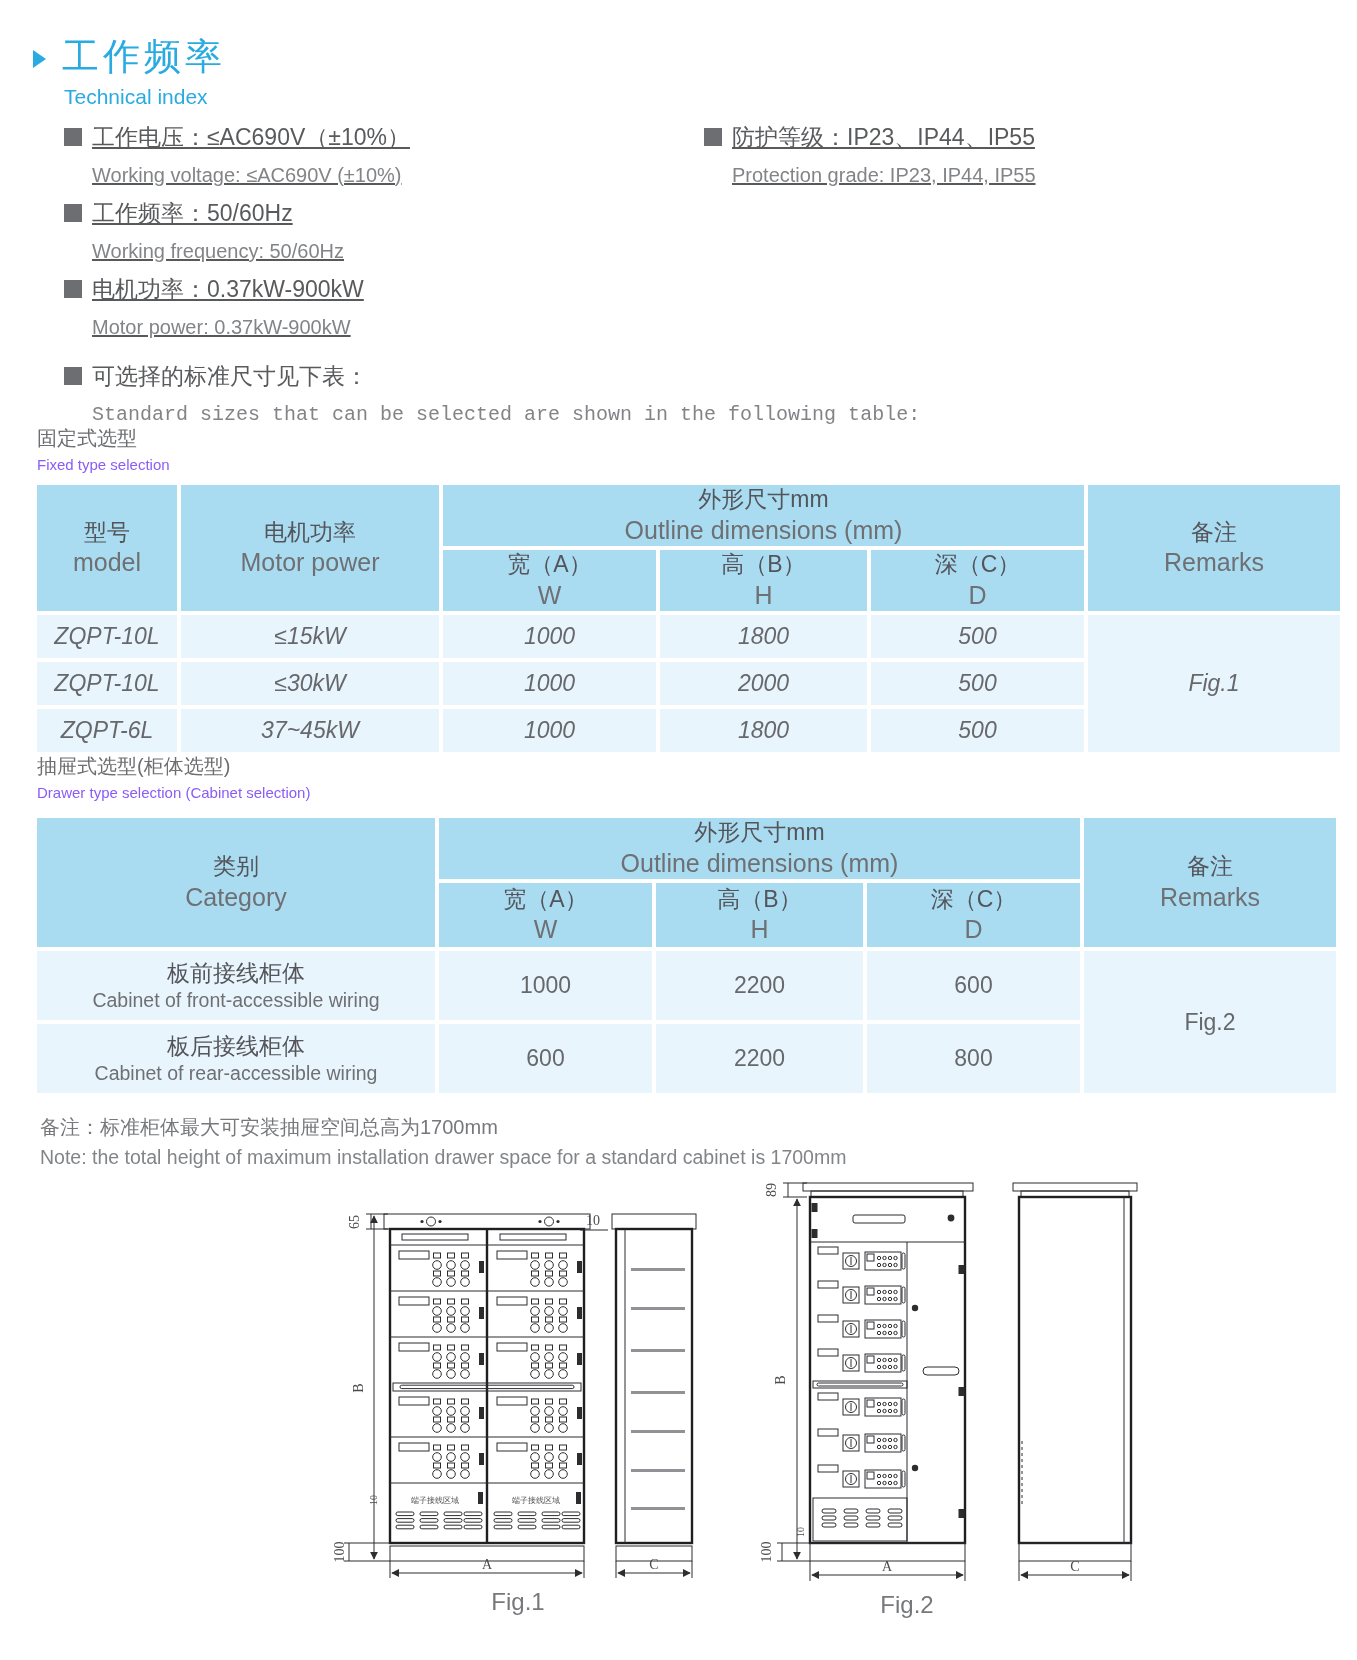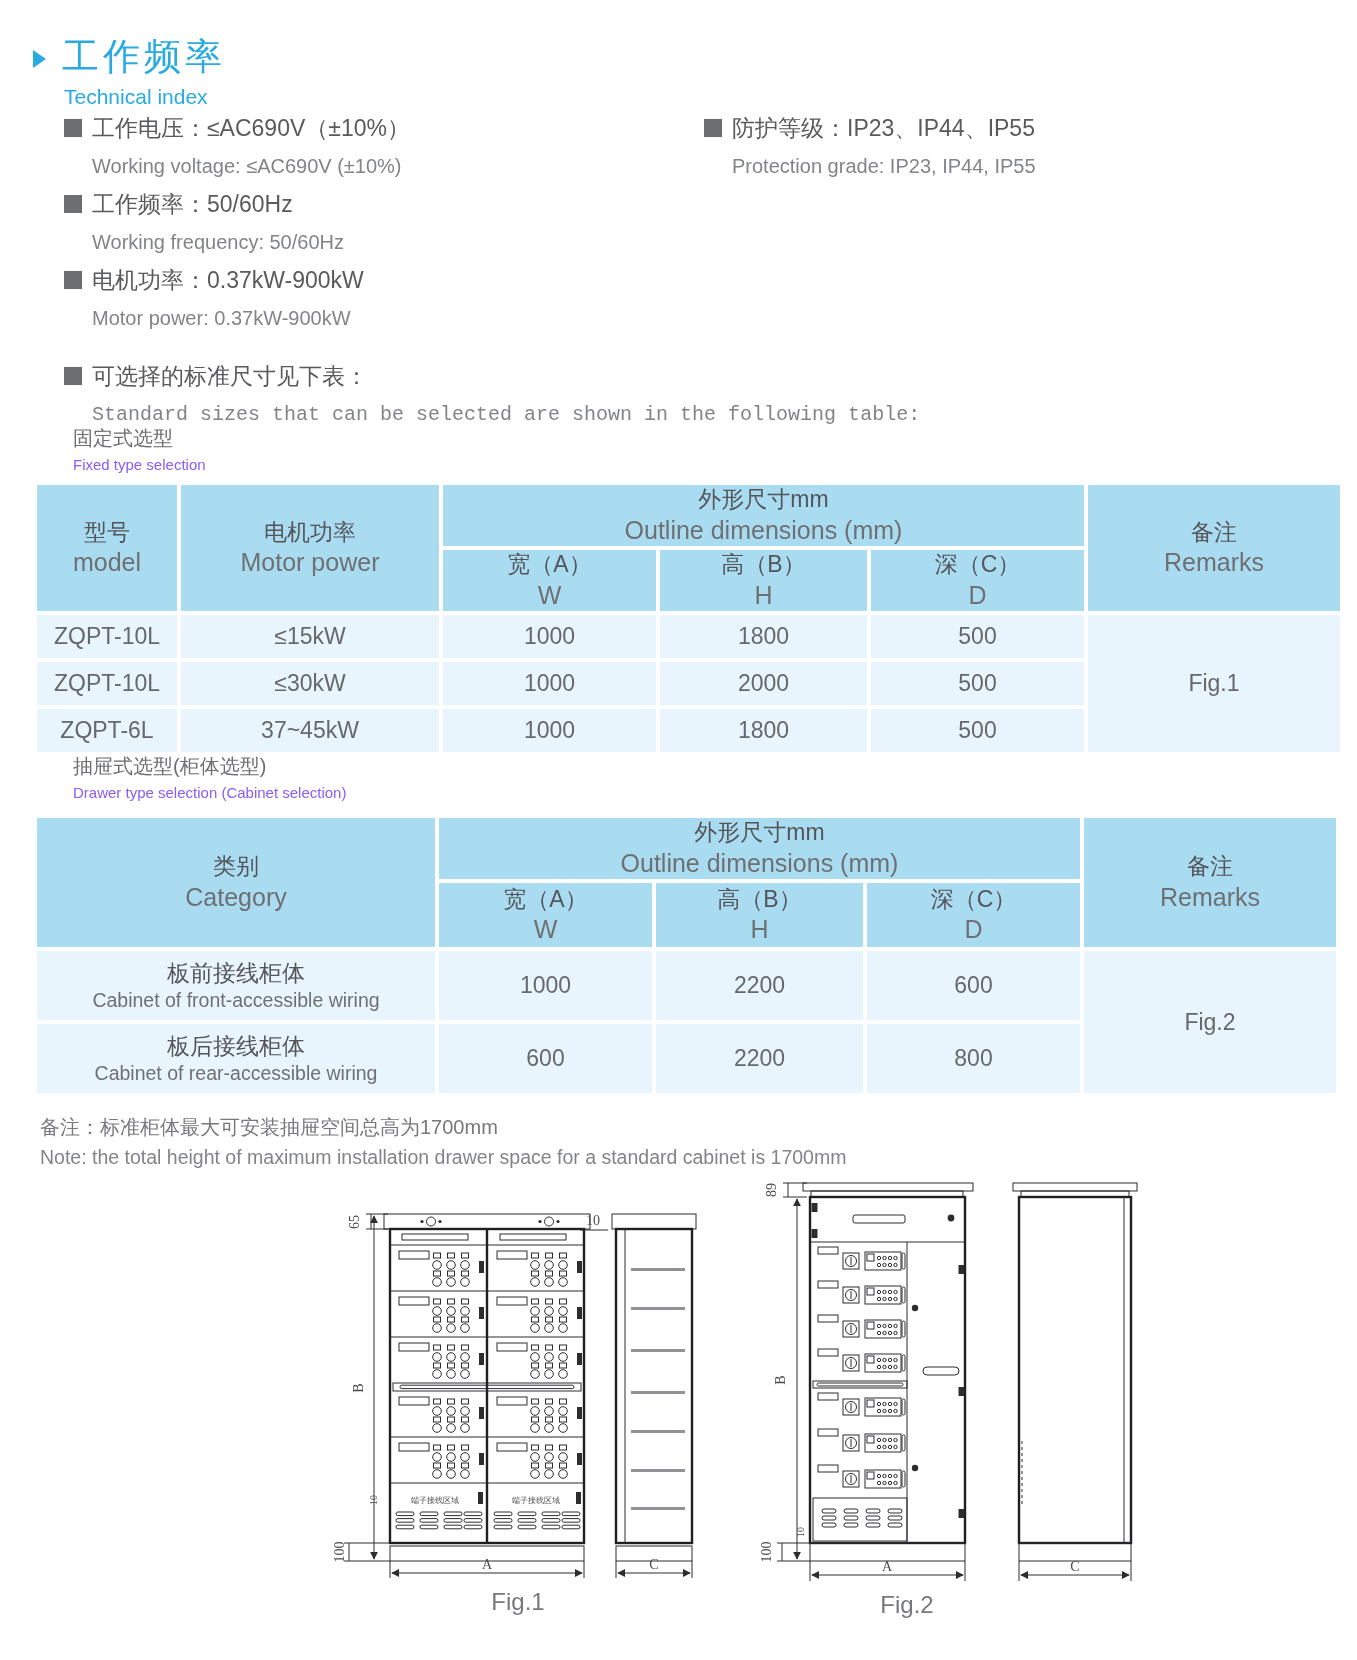--- a/index.html
+++ b/index.html
@@ -7,40 +7,40 @@
     width:1357px;height:1660px;background:#ffffff;position:relative;
     font-family:"Liberation Sans","DejaVu Sans",sans-serif;color:#58595b;
     overflow:hidden;
   }
   
   .arrow{position:absolute;left:33px;top:50px;width:0;height:0;
     border-left:13px solid #29abe2;border-top:9px solid transparent;border-bottom:9px solid transparent;}
   .t-zh{position:absolute;left:62px;top:32px;font-size:37px;color:#29abe2;letter-spacing:4px;font-weight:500;}
   .t-en{position:absolute;left:64px;top:85px;font-size:21px;color:#29abe2;}
   
-  .spec-grid{position:absolute;left:64px;top:108px;display:grid;grid-template-columns:640px auto;grid-auto-rows:76px;}
+  .spec-grid{position:absolute;left:64px;top:117px;display:grid;grid-template-columns:640px auto;grid-auto-rows:76px;text-decoration:underline;}
   .c1r1{grid-column:1;grid-row:1}.c1r2{grid-column:1;grid-row:2}.c1r3{grid-column:1;grid-row:3}
   .c2r1{grid-column:2;grid-row:1}.c2r2{grid-column:2;grid-row:2}
   .spec-full{position:absolute;left:64px;top:356px;font-family:Liberation Mono, monospace;}
   .spec-zh{display:flex;align-items:center;gap:10px;height:40px;font-size:23px;color:#595a5c;}
   .bullet{width:18px;height:18px;background:#6d6e71;flex:none;}
   .spec-en{margin-left:28px;height:36px;display:flex;align-items:center;font-size:20px;color:#828487;}
   
-  .sec{position:absolute;left:37px;margin-left:36px;}
+  .sec{position:absolute;left:37px;}
   .sec .s-zh{font-size:20px;color:#6d6e71;line-height:28px;}
   .sec .s-en{font-size:15px;color:#8b5cf6;line-height:26px;}
   
   table.dtable{position:absolute;left:33px;border-collapse:separate;border-spacing:4px;table-layout:fixed;width:1291px;}
   .dtable th{background:#aadcf1;font-weight:normal;text-align:center;padding:0;}
   .dtable td{background:#e9f5fc;text-align:center;padding:0;font-size:23px;color:#66686c;}
   .zh{display:block;font-size:23px;color:#54555a;line-height:1.3;}
   .en{display:block;font-size:25px;color:#6e7073;line-height:1.25;}
   #t1 .rg th{height:60px;}
   #t1 .rs th{height:52px;}
-  #t1 tbody td{height:43px;}
+  #t1 tbody td{height:43px;font-style:italic;}
   #t2 .rg th{height:56px;}
   #t2 .rs th{height:64px;}
   #t2 tbody td{height:69px;}
   td .en{font-size:19.5px;color:#6e7073;}
   
   .note{position:absolute;left:40px;top:1112px;}
   .note .n-zh{font-size:20px;color:#77787b;line-height:30px;}
   .note .n-en{font-size:19.5px;color:#828487;line-height:30px;}
   
   .fig{position:absolute;}

